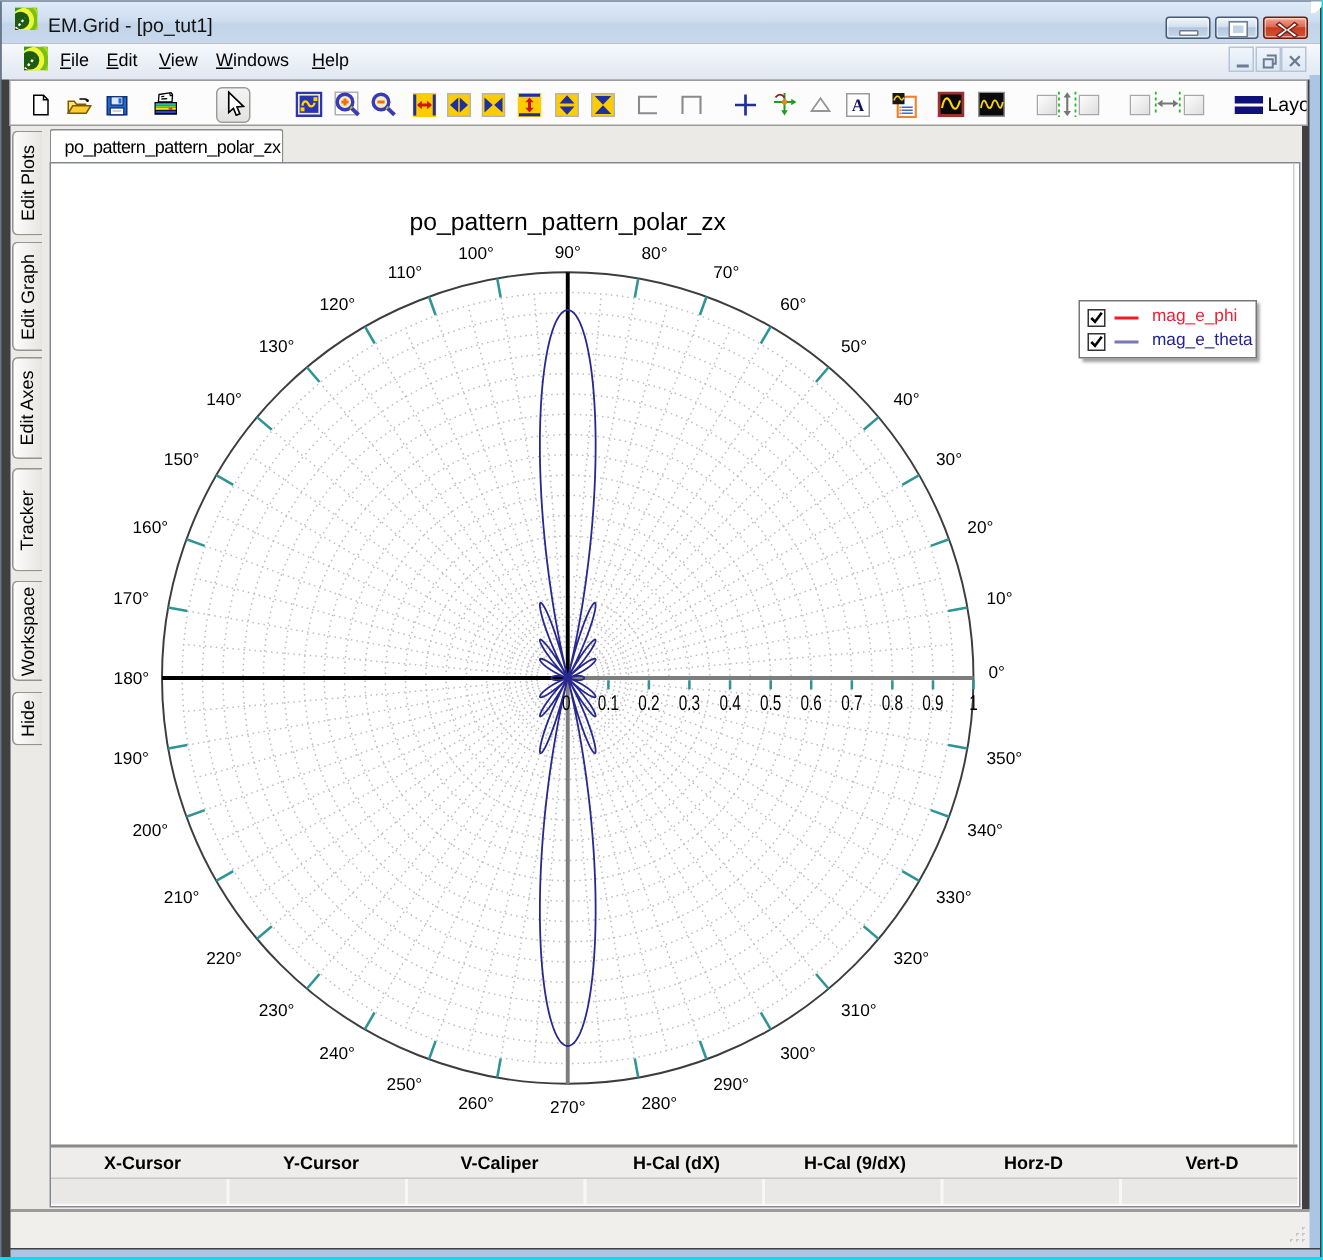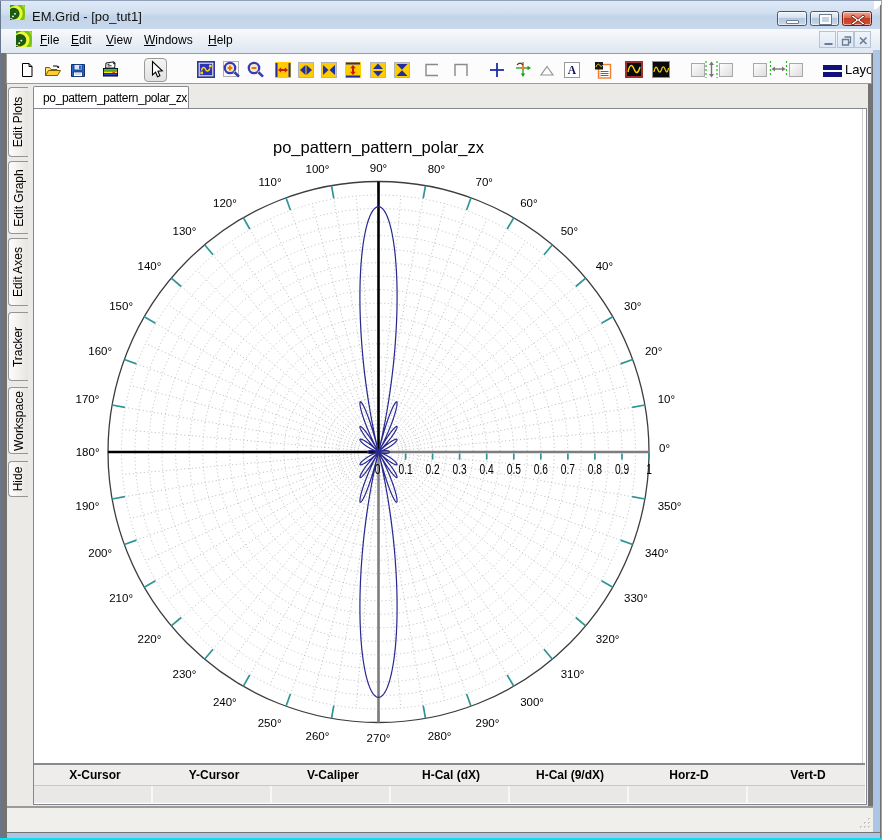--- a/index.html
+++ b/index.html
@@ -1,18 +1,18 @@
 <!DOCTYPE html>
 <html><head>
 <meta charset="utf-8">
 <style>
 * { margin:0; padding:0; box-sizing:border-box; }
 html,body { width:882px; height:840px; overflow:hidden; }
 body { font-family:"Liberation Sans", sans-serif; background:#fff; position:relative; }
-#win { position:absolute; left:0; top:0; width:882px; height:840px; background:#737373; }
+#win { position:absolute; left:0; top:0; width:882px; height:840px; background:#404040; }
 
 #edgeL { position:absolute; left:0; top:0; width:1px; height:840px; background:#67778f; }
 #edgeR2 { position:absolute; left:873px; top:50px; width:7px; height:782px; background:#adc5e4; }
 #edgeB2 { position:absolute; left:7px; top:833px; width:873px; height:5px; background:#adc5e4; }
 #edgeT { position:absolute; left:0; top:0; width:882px; height:1px; background:#8fa0b8; }
 #edgeR { position:absolute; left:880.5px; top:0; width:1.5px; height:840px; background:#12dbe9; }#corner { position:absolute; left:874px; top:0; width:8px; height:9px; background:#fff; clip-path:polygon(100% 0, 100% 40%, 30% 100%, 0 100%, 0 0); }
 #edgeB { position:absolute; left:0; top:838px; width:882px; height:2px; background:#12dbe9; }
 
 #titlebar { position:absolute; left:1px; top:1px; width:879px; height:28px;
   background:linear-gradient(#dfeaf7 0%, #cfdef0 45%, #c2d4e9 55%, #c9d8ec 100%); }
@@ -531,20 +531,36 @@
           <text transform="translate(452.7 364.5) scale(0.72 1)">0.4</text>
           <text transform="translate(479.8 364.5) scale(0.72 1)">0.5</text>
           <text transform="translate(506.8 364.5) scale(0.72 1)">0.6</text>
           <text transform="translate(533.9 364.5) scale(0.72 1)">0.7</text>
           <text transform="translate(560.9 364.5) scale(0.72 1)">0.8</text>
           <text transform="translate(588.0 364.5) scale(0.72 1)">0.9</text>
           <text transform="translate(615.0 364.5) scale(0.72 1)">1</text>
         </g>
         <text x="344.5" y="44" fill="#000" font-size="16.5" text-anchor="middle" font-family="Liberation Sans, sans-serif">po_pattern_pattern_polar_zx</text>
       </svg></div>
+  <div id="legend">
+    <div class="lrow" style="top:4px">
+        <span class="cb"><svg width="10" height="10" viewBox="0 0 10 10">
+            <path d="M1.5 5 L4 7.5 L8.5 1.5" fill="none" stroke="#000" stroke-width="1.7"></path>
+          </svg></span>
+        <span class="ln" style="background:#f61822"></span>
+        <span class="lt" style="color:#e82436">mag_e_phi</span>
+      </div>
+    <div class="lrow" style="top:20px">
+        <span class="cb"><svg width="10" height="10" viewBox="0 0 10 10">
+            <path d="M1.5 5 L4 7.5 L8.5 1.5" fill="none" stroke="#000" stroke-width="1.7"></path>
+          </svg></span>
+        <span class="ln" style="background:#7878b4"></span>
+        <span class="lt" style="color:#23238f">mag_e_theta</span>
+      </div>
+  </div>
   <div id="btable">
     <span class="bh" style="left:2px">X-Cursor</span>
     <span class="bh" style="left:121px">Y-Cursor</span>
     <span class="bh" style="left:240px">V-Caliper</span>
     <span class="bh" style="left:358px">H-Cal (dX)</span>
     <span class="bh" style="left:477px">H-Cal (9/dX)</span>
     <span class="bh" style="left:596px">Horz-D</span>
     <span class="bh" style="left:715px">Vert-D</span>
     <div id="brow">
       <span class="bc" style="left:0;width:119px"></span>

